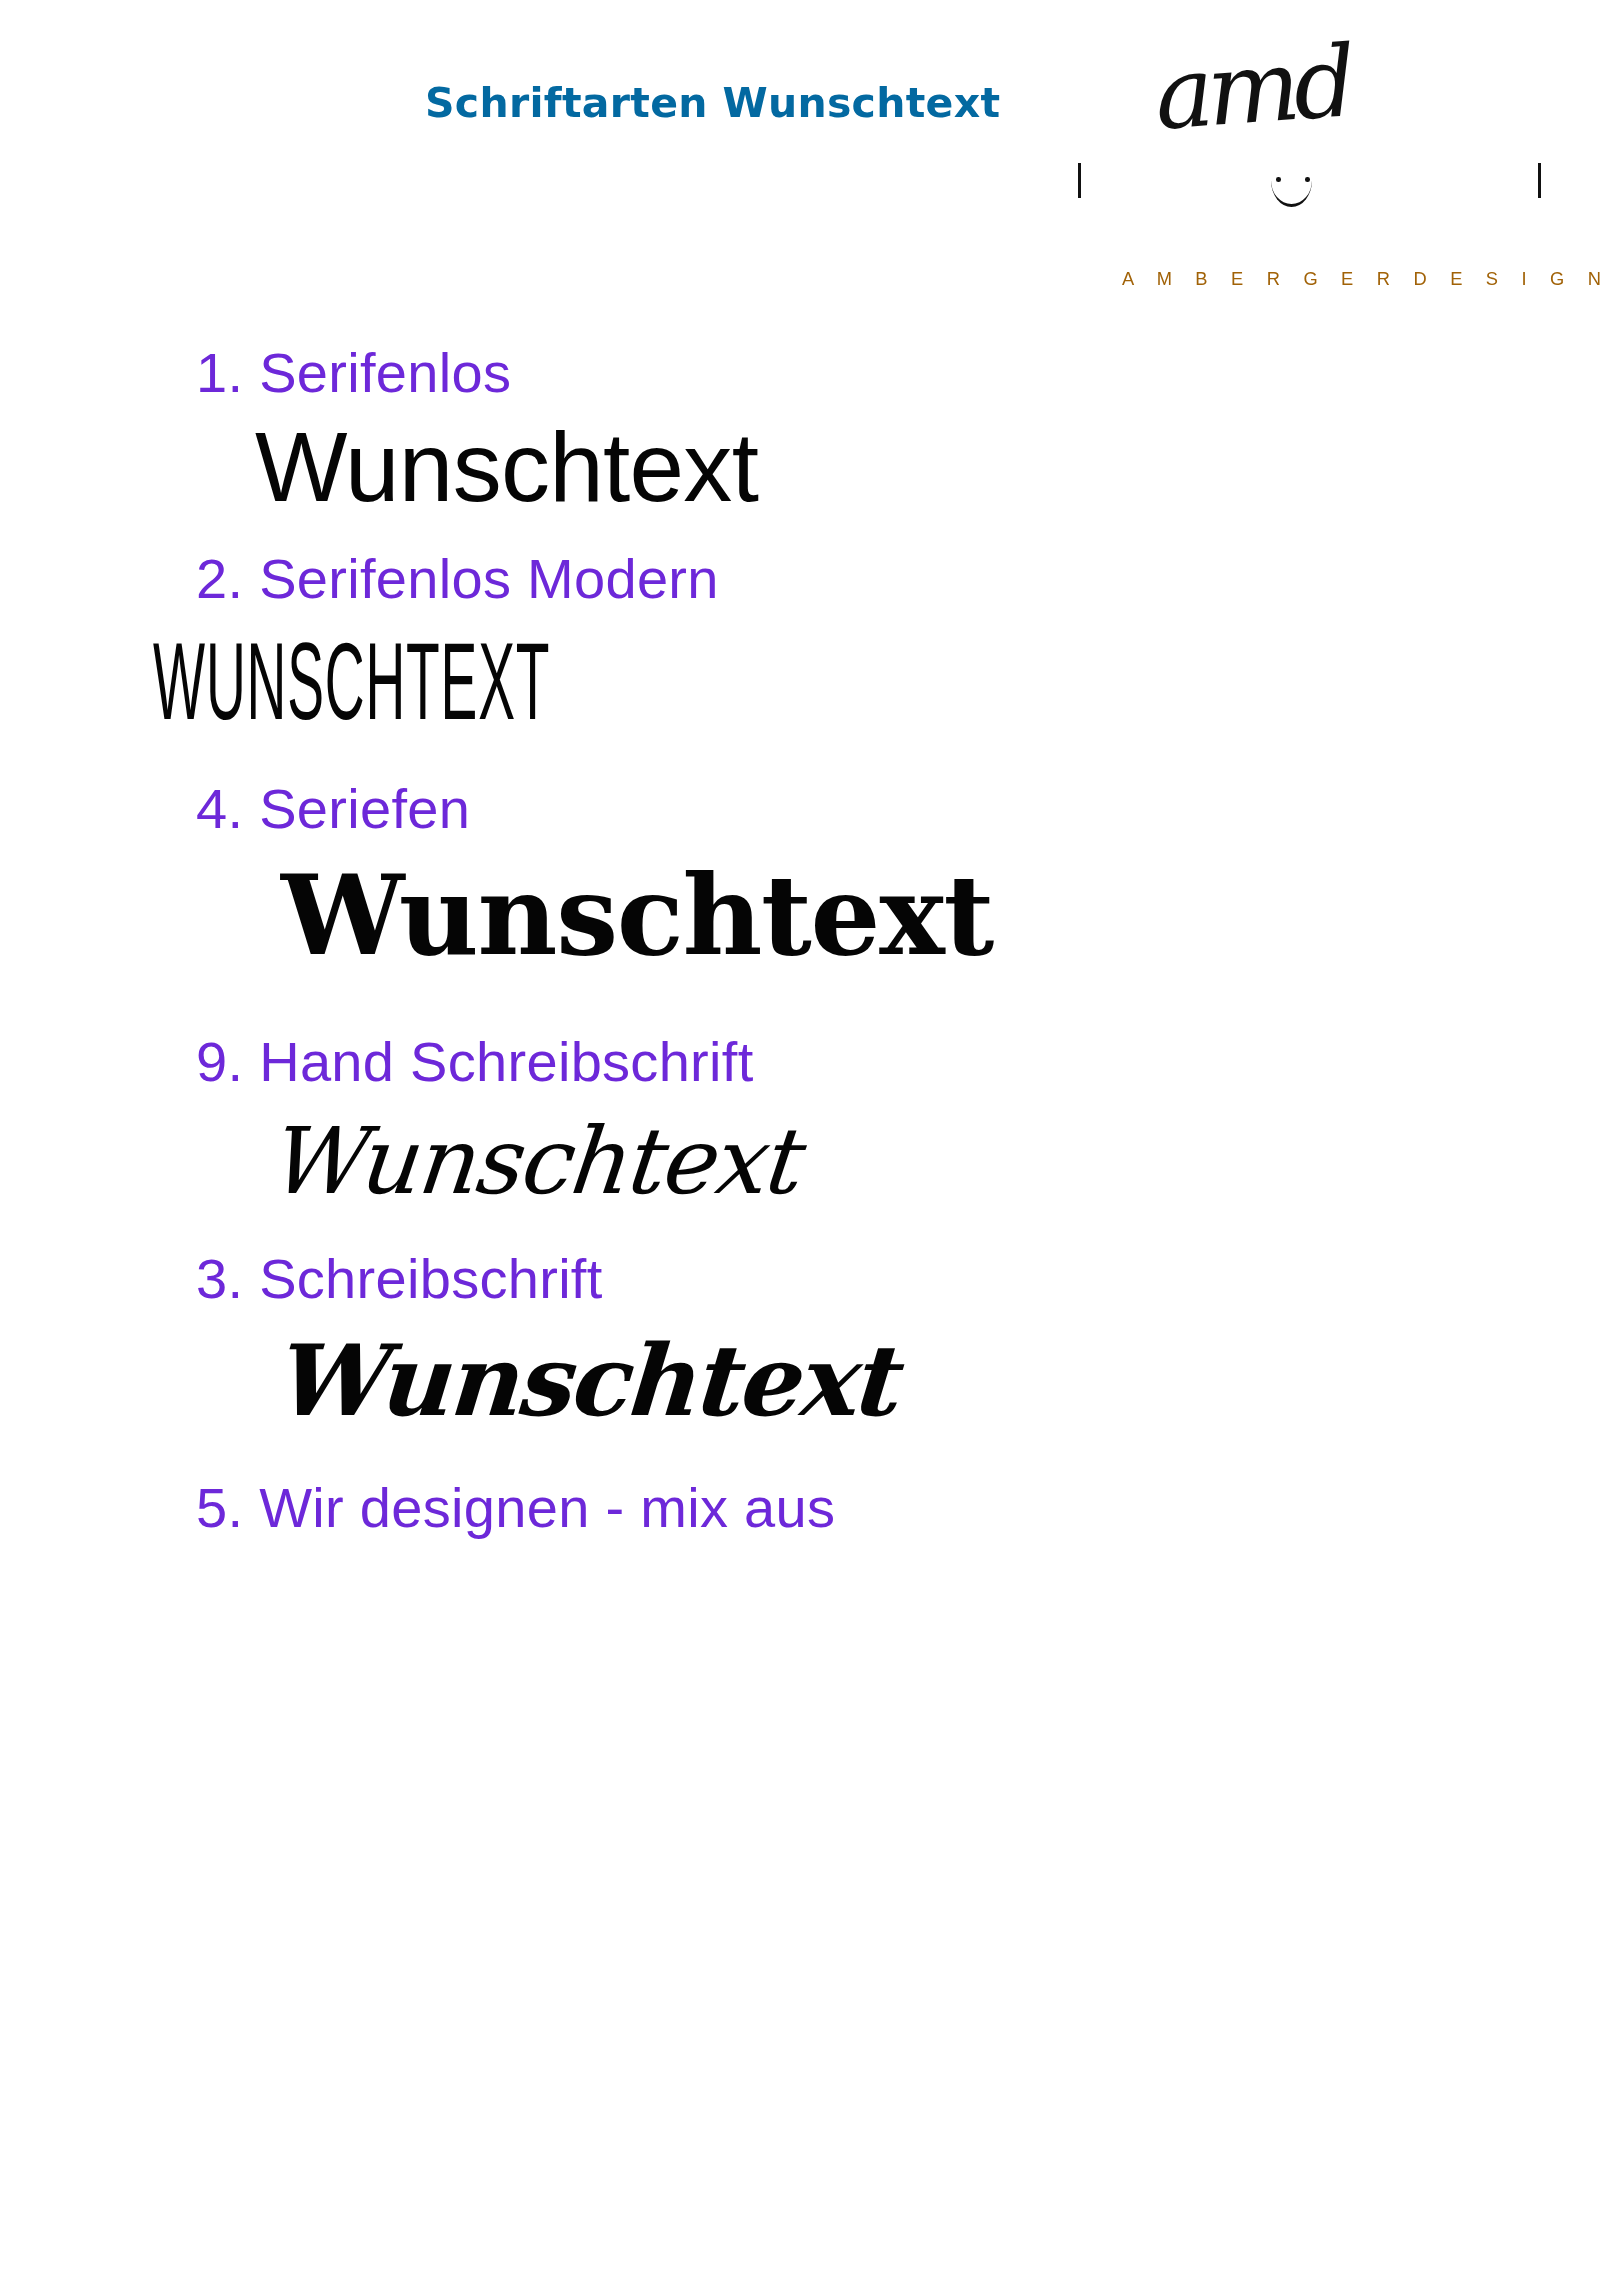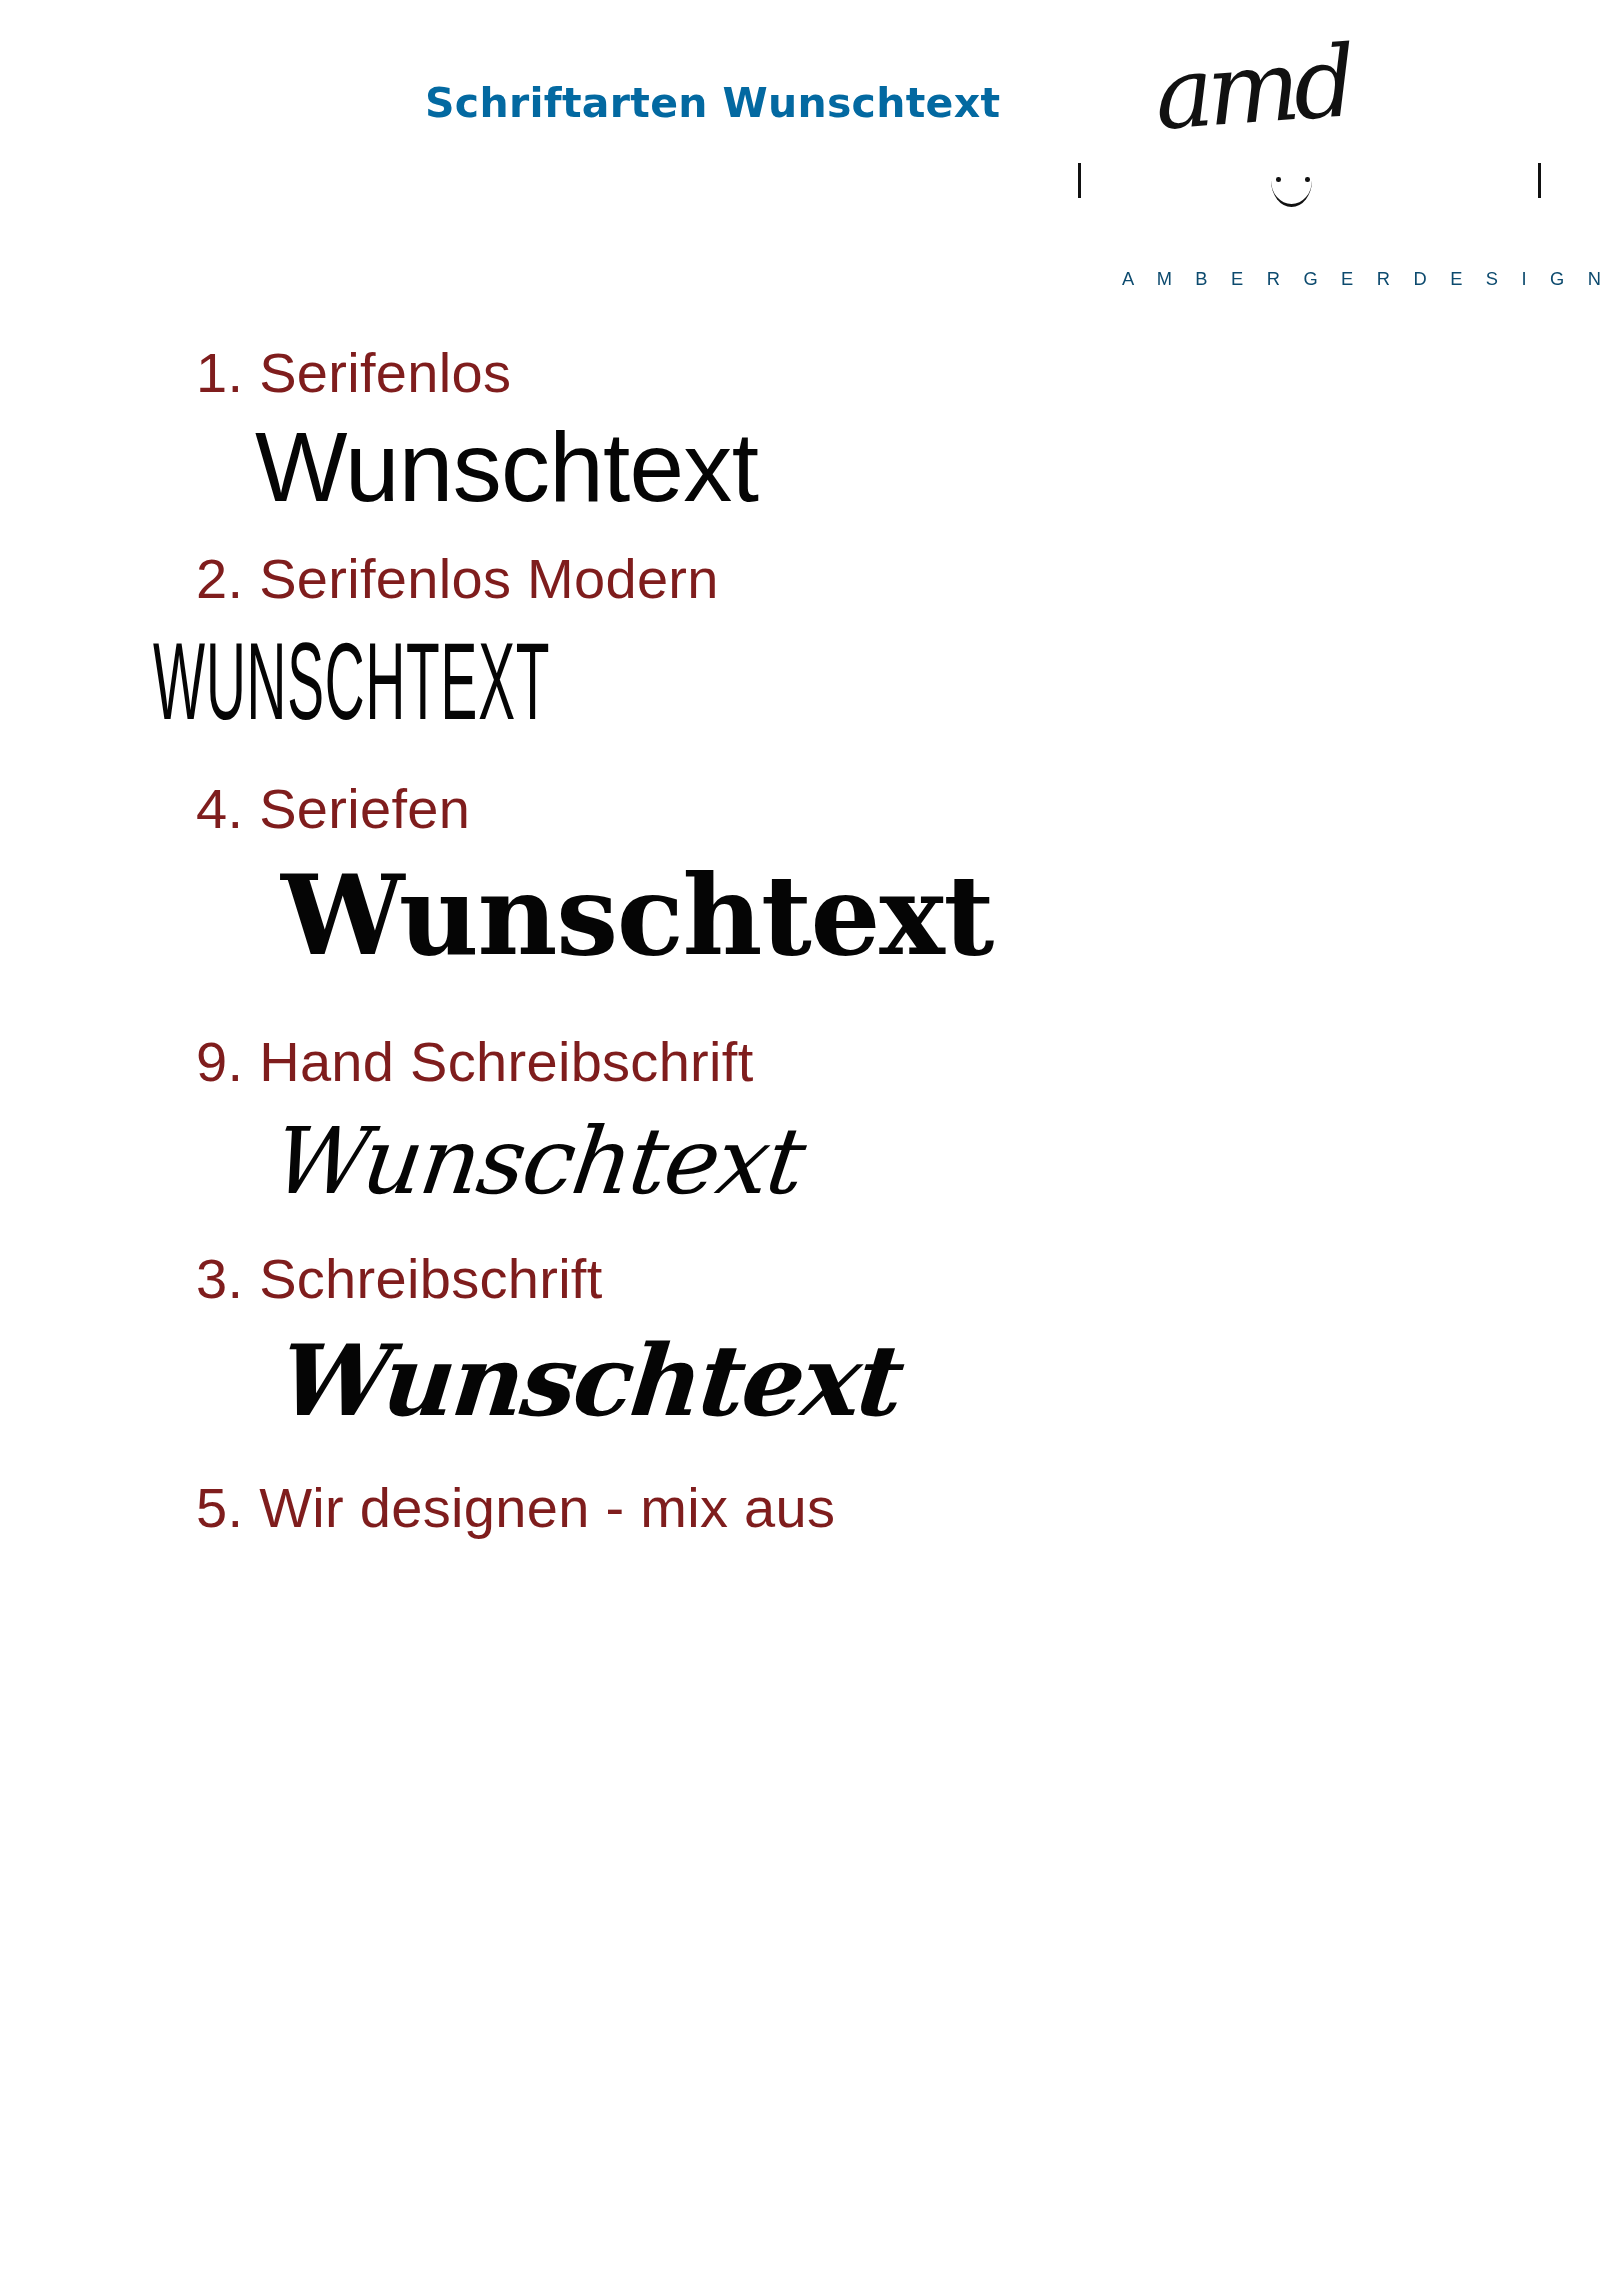--- a/index.html
+++ b/index.html
@@ -86,41 +86,41 @@
   }
   .logo-bar.left { left: 18.3px; }
   .logo-bar.right { left: 478px; }
   .logo-sub {
     position: absolute;
     left: 62px;
     top: 242px;
     font-family: "Liberation Sans", sans-serif;
     font-size: 18.3px;
     letter-spacing: 9.2px;
-    color: #0c4a6e;
+    color: #a16207;
     white-space: nowrap;
   }
 
   
   .list {
     position: absolute;
     left: 0;
     top: 340px;
     width: 1623px;
   }
   .entry {
     position: relative;
   }
   .entry-label {
     padding-left: 196px;
     font-family: "Liberation Sans", sans-serif;
     font-weight: 400;
     font-size: 56px;
     line-height: 1.18;
-    color: #7f1d1d;
+    color: #6d28d9;
     letter-spacing: 0.3px;
     white-space: nowrap;
   }
   .entry-sample {
     padding-left: 255px;
     color: #050505;
     white-space: nowrap;
   }
 
   

